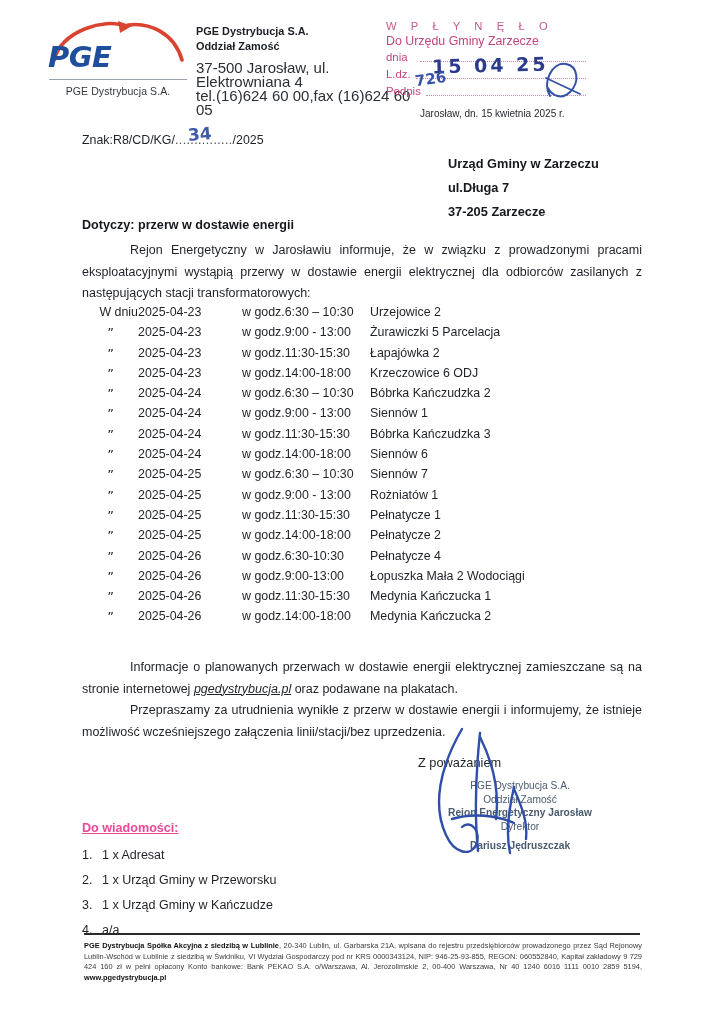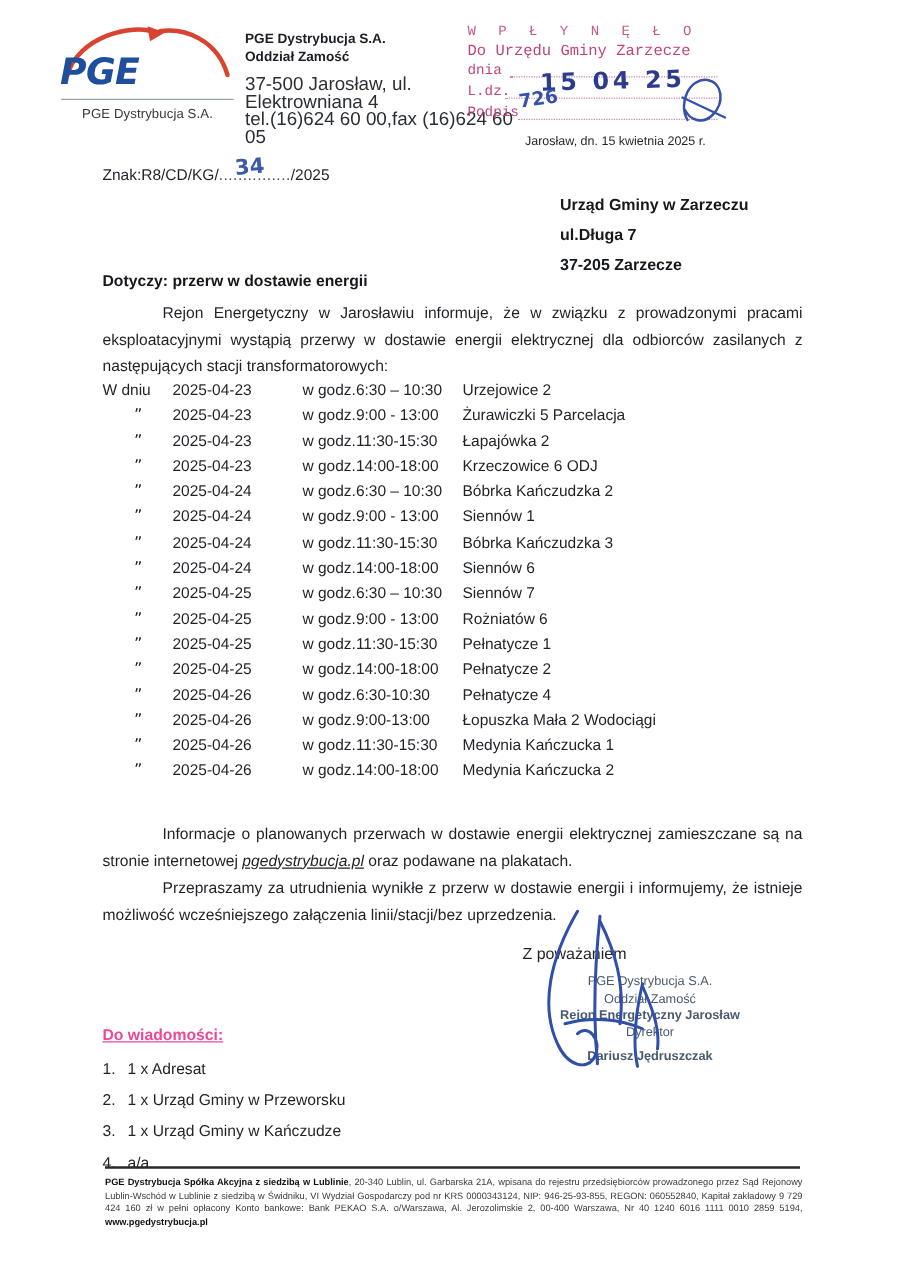--- a/index.html
+++ b/index.html
@@ -90,26 +90,26 @@
   .company-block .addr {
     margin-top: 8px;
     font-size: 15px;
     line-height: 14px;
     color: #2a2f35;
   }
 
   
   .stamp {
     position: absolute;
-    left: 374px;
+    left: 386px;
     top: 6px;
     width: 200px;
     height: 82px;
     color: #c0457f;
-    font-family: Liberation Mono, monospace;
+    font-family: Liberation Sans, sans-serif;
   }
   .stamp-l1 {
     font-size: 11.2px;
     letter-spacing: 5.6px;
     font-weight: 500;
     color: #c45a8c;
     white-space: nowrap;
   }
   .stamp-l2 {
     font-size: 12.4px;
@@ -237,21 +237,21 @@
     font-size: 12.4px;
     color: #1e2227;
   }
   .schedule td {
     padding: 0;
     height: 20.3px;
     vertical-align: top;
     white-space: nowrap;
   }
   .c-lead { width: 56px; text-align: center; }
-  .c-lead.first { text-align: left; width: 56px; }
+  .c-lead.first { text-align: right; width: 56px; }
   .c-date { width: 104px; }
   .c-time { width: 128px; }
   .c-station { }
   .ditto {
     font-family: "DejaVu Sans", sans-serif;
     font-size: 13px;
     letter-spacing: -1px;
   }
 
   
@@ -485,21 +485,21 @@
         <tr>
           <td class="c-lead"><span class="ditto">”</span></td>
           <td class="c-date">2025-04-25</td>
           <td class="c-time">w godz.6:30 – 10:30</td>
           <td class="c-station">Siennów 7</td>
         </tr>
         <tr>
           <td class="c-lead"><span class="ditto">”</span></td>
           <td class="c-date">2025-04-25</td>
           <td class="c-time">w godz.9:00 - 13:00</td>
-          <td class="c-station">Rożniatów 6</td>
+          <td class="c-station">Rożniatów 1</td>
         </tr>
         <tr>
           <td class="c-lead"><span class="ditto">”</span></td>
           <td class="c-date">2025-04-25</td>
           <td class="c-time">w godz.11:30-15:30</td>
           <td class="c-station">Pełnatycze 1</td>
         </tr>
         <tr>
           <td class="c-lead"><span class="ditto">”</span></td>
           <td class="c-date">2025-04-25</td>

